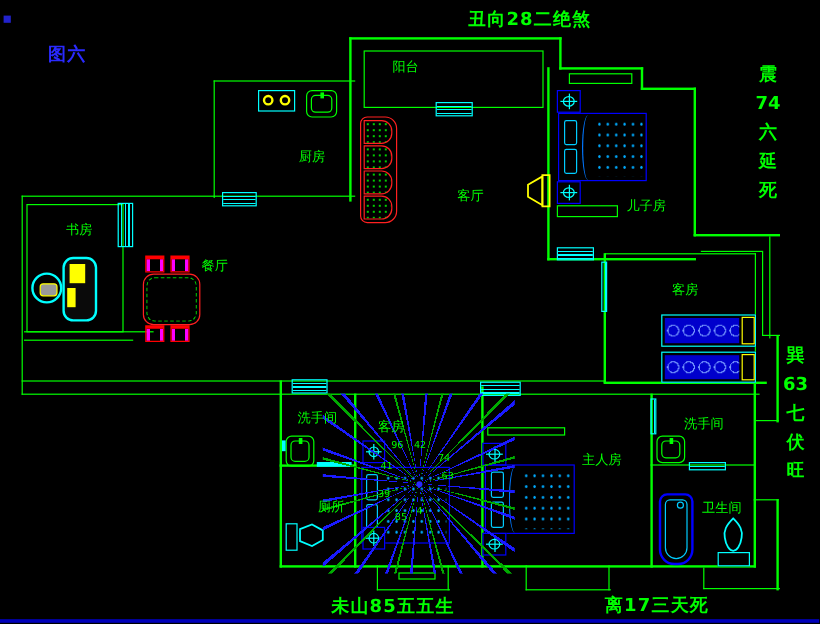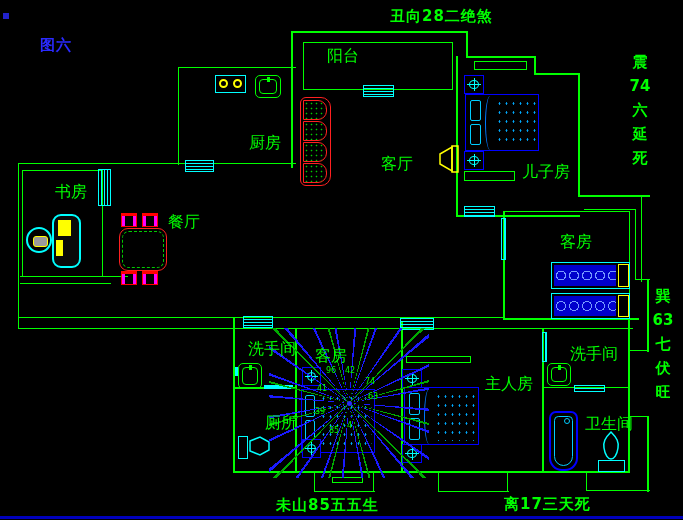--- a/index.html
+++ b/index.html
@@ -4,21 +4,21 @@
 <style>
   html,body{margin:0;padding:0;background:#000;}
   .plan{position:relative;width:683px;height:520px;background:#000;overflow:hidden;
         font-family:"DejaVu Sans",sans-serif;}
   .plan *{box-sizing:border-box;}
   .abs{position:absolute;}
   
   .w{position:absolute;background:#00ff00;}
   .rect{position:absolute;border:1px solid #00ff00;background:transparent;}
   
-  .lblR{position:absolute;color:#00ff00;font-size:16px;line-height:12px;white-space:nowrap;z-index:6;}
+  .lblR{position:absolute;color:#00ff00;font-size:11px;line-height:12px;white-space:nowrap;z-index:6;}
   .ann{position:absolute;color:#00ff00;font-size:15px;font-weight:bold;letter-spacing:1px;white-space:nowrap;z-index:6;}
   .fig{color:#2a2aff;}
   .vcol{position:absolute;color:#00ff00;font-size:15px;font-weight:bold;width:26px;text-align:center;z-index:6;}
   .vcol span{display:block;line-height:24px;}
   .cnum{position:absolute;color:#00ff00;font-size:8px;line-height:8px;z-index:7;}
   
   .winH{position:absolute;border:1px solid #00ffff;background:repeating-linear-gradient(to bottom,transparent 0 2px,#00ffff 2px 3px);z-index:3;}
   .winV{position:absolute;border:1px solid #00ffff;background:repeating-linear-gradient(to right,transparent 0 2px,#00ffff 2px 3px);z-index:3;}
   .cybar{position:absolute;background:#00ffff;z-index:3;}
   
@@ -219,21 +219,21 @@
     <polygon points="2,5 12,1 21,6 21,14 12,19 2,15" fill="none" stroke="#00ffff" stroke-width="1.5"></polygon>
   </svg>
 
   <div class="sink" style="left:547px;top:363px;width:24px;height:23px;"></div>
   <div class="tub" style="left:549px;top:411px;width:29px;height:60px;"></div>
   <svg style="left:600px;top:431px;" width="22" height="31">
     <path d="M11,1 C5,7 3,11 4,17 C5,24 8,28 11,28 C14,28 17,24 18,17 C19,11 17,7 11,1 Z" fill="none" stroke="#00ffff" stroke-width="1.5"></path>
   </svg>
   <div class="cist" style="left:598px;top:460px;width:27px;height:12px;"></div>
 
-  <div class="lblR" style="left:249px;top:125px;margin-top:12px;">厨房</div>
+  <div class="lblR" style="left:249px;top:125px;">厨房</div>
   <div class="lblR" style="left:327px;top:50px;">阳台</div>
   <div class="lblR" style="left:381px;top:158px;">客厅</div>
   <div class="lblR" style="left:55px;top:186px;">书房</div>
   <div class="lblR" style="left:168px;top:216px;">餐厅</div>
   <div class="lblR" style="left:522px;top:166px;">儿子房</div>
   <div class="lblR" style="left:560px;top:236px;">客房</div>
   <div class="lblR" style="left:315px;top:350px;">客房</div>
   <div class="lblR" style="left:248px;top:343px;">洗手间</div>
   <div class="lblR" style="left:265px;top:417px;">厕所</div>
   <div class="lblR" style="left:485px;top:378px;">主人房</div>

